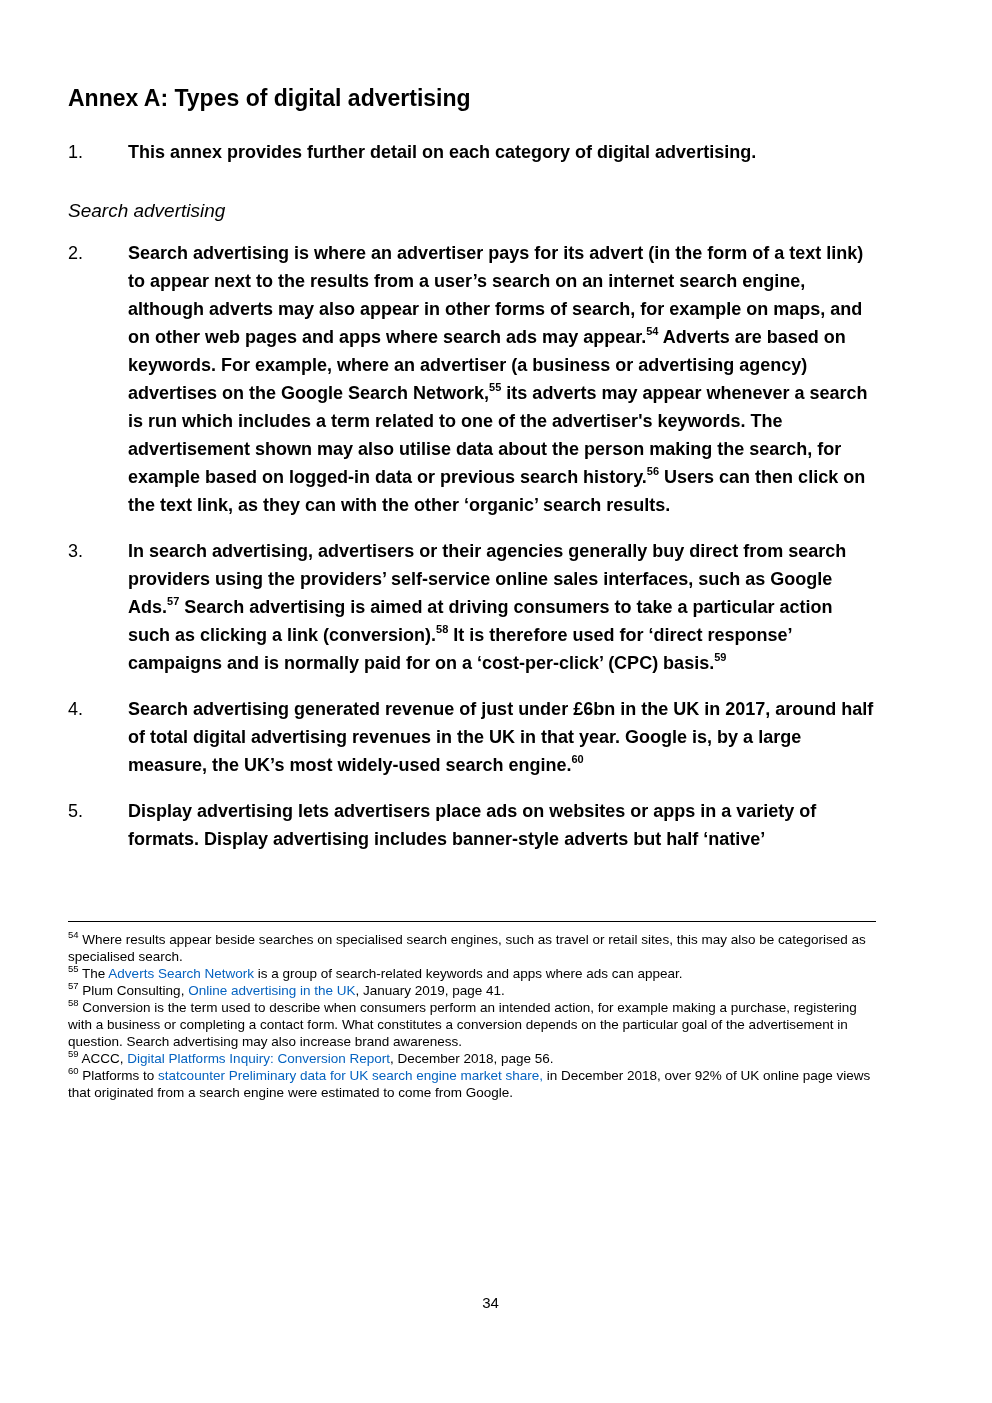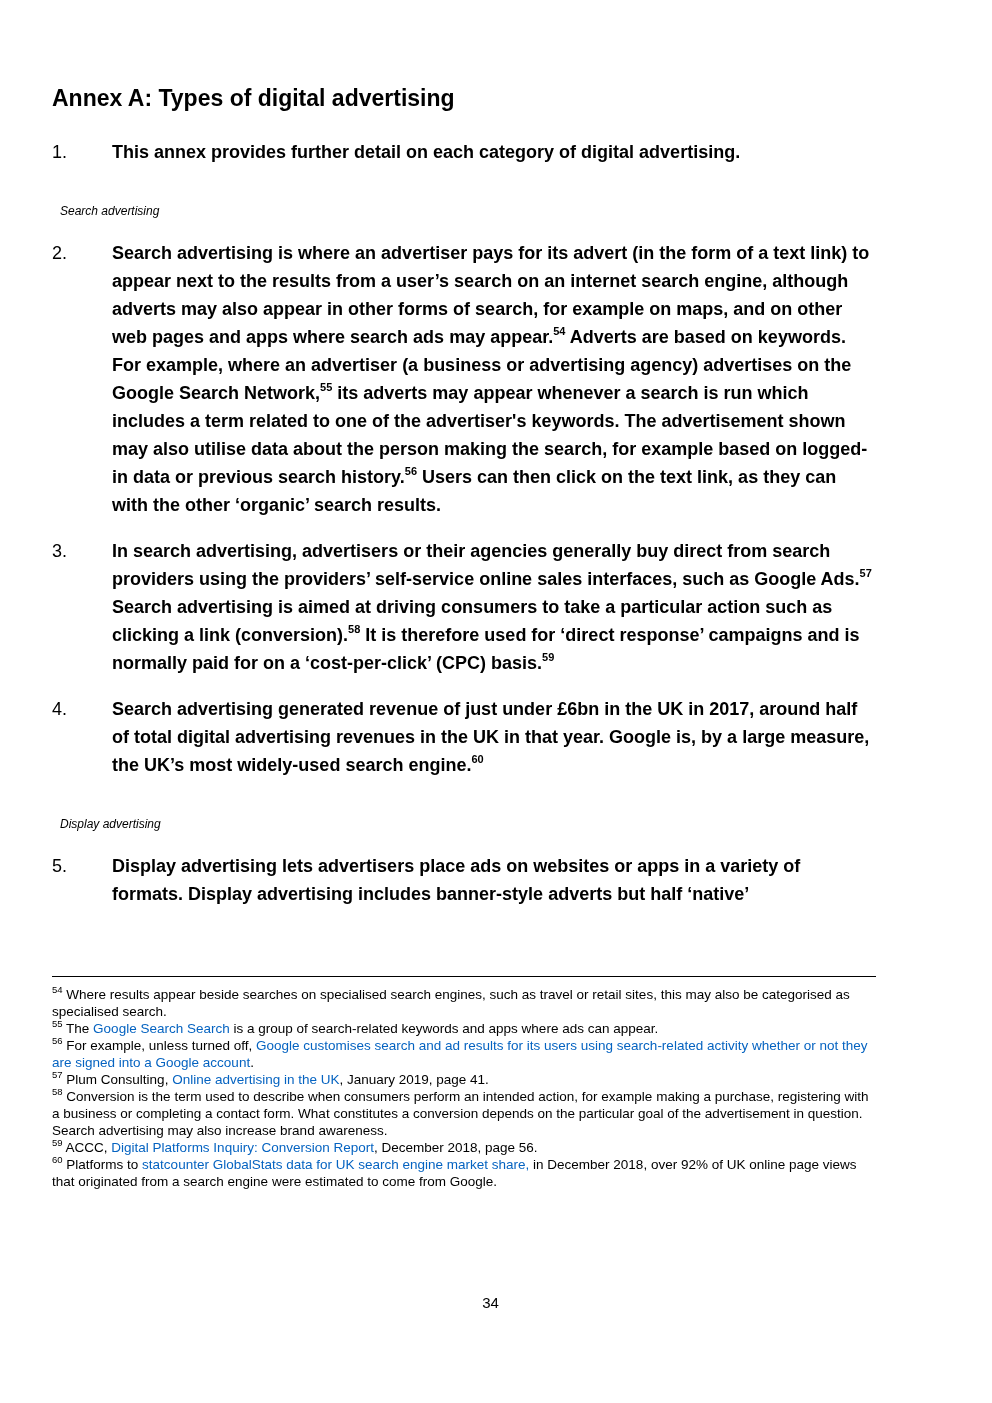--- a/index.html
+++ b/index.html
@@ -9,45 +9,45 @@
     height: 1403px;
     background: #ffffff;
     color: #000000;
     font-family: "Liberation Sans", sans-serif;
     position: relative;
     overflow: hidden;
   }
   .page {
     position: absolute;
     inset: 0;
-    padding: 84px 116px 0 52px;
+    padding: 84px 116px 0 68px;
   }
   .title {
     font-size: 23px;
     font-weight: 700;
     line-height: 28px;
     margin: 0 0 26px 0;
   }
   .para {
     display: flex;
     font-size: 18px;
     line-height: 28px;
     margin: 0 0 18px 0;
   }
   .para-num {
     flex: 0 0 60px;
     width: 60px;
   }
   .para-text { flex: 1; font-weight: bold; }
   .section-heading {
-    font-size: 12px;
+    font-size: 19px;
     font-style: italic;
     font-weight: 400;
     line-height: 28px;
-    margin: 31px 0 14px 8px;
+    margin: 31px 0 14px 0;
   }
   sup.fn-ref {
     font-size: 11px;
     line-height: 0;
     position: relative;
     top: -1px;
     vertical-align: super;
   }
   a.doc-link {
     color: var(--link-color, #0563c1);
@@ -101,40 +101,38 @@
   <div class="para">
     <span class="para-num">3.</span>
     <span class="para-text"><span>In search advertising, advertisers or their agencies generally buy direct from search providers using the providers’ self-service online sales interfaces, such as Google Ads.</span><sup class="fn-ref">57</sup><span> Search advertising is aimed at driving consumers to take a particular action such as clicking a link (conversion).</span><sup class="fn-ref">58</sup><span> It is therefore used for ‘direct response’ campaigns and is normally paid for on a ‘cost-per-click’ (CPC) basis.</span><sup class="fn-ref">59</sup></span>
   </div>
 
   <div class="para">
     <span class="para-num">4.</span>
     <span class="para-text"><span>Search advertising generated revenue of just under £6bn in the UK in 2017, around half of total digital advertising revenues in the UK in that year. Google is, by a large measure, the UK’s most widely-used search engine.</span><sup class="fn-ref">60</sup></span>
   </div>
 
-  <h2 class="section-heading">Display advertising</h2>
 
   <div class="para">
     <span class="para-num">5.</span>
     <span class="para-text"><span>Display advertising lets advertisers place ads on websites or apps in a variety of formats. Display advertising includes banner-style adverts but half ‘native’</span></span>
   </div>
 
   <div class="footnotes">
     <hr class="fn-rule">
 
     <div class="footnote"><sup class="fn-ref">54</sup><span><span> Where results appear beside searches on specialised search engines, such as travel or retail sites, this may also be categorised as specialised search.</span></span></div>
 
-    <div class="footnote"><sup class="fn-ref">55</sup><span><span> The </span><a class="doc-link">Google Search Search</a><span> is a group of search-related keywords and apps where ads can appear.</span></span></div>
+    <div class="footnote"><sup class="fn-ref">55</sup><span><span> The </span><a class="doc-link">Adverts Search Network</a><span> is a group of search-related keywords and apps where ads can appear.</span></span></div>
 
-    <div class="footnote"><sup class="fn-ref">56</sup><span><span> For example, unless turned off, </span><a class="doc-link">Google customises search and ad results for its users using search-related activity whether or not they are signed into a Google account</a><span>.</span></span></div>
 
     <div class="footnote"><sup class="fn-ref">57</sup><span><span> Plum Consulting, </span><a class="doc-link">Online advertising in the UK</a><span>, January 2019, page 41.</span></span></div>
 
     <div class="footnote"><sup class="fn-ref">58</sup><span><span> Conversion is the term used to describe when consumers perform an intended action, for example making a purchase, registering with a business or completing a contact form. What constitutes a conversion depends on the particular goal of the advertisement in question.  Search advertising may also increase brand awareness.</span></span></div>
 
     <div class="footnote"><sup class="fn-ref">59</sup><span><span> ACCC, </span><a class="doc-link">Digital Platforms Inquiry: Conversion Report</a><span>, December 2018, page 56.</span></span></div>
 
-    <div class="footnote"><sup class="fn-ref">60</sup><span><span> Platforms to </span><a class="doc-link">statcounter GlobalStats data for UK search engine market share,</a><span> in December 2018, over 92% of UK online page views that originated from a search engine were estimated to come from Google.</span></span></div>
+    <div class="footnote"><sup class="fn-ref">60</sup><span><span> Platforms to </span><a class="doc-link">statcounter Preliminary data for UK search engine market share,</a><span> in December 2018, over 92% of UK online page views that originated from a search engine were estimated to come from Google.</span></span></div>
   </div>
 
   <div class="page-number">34</div>
 
 </div>
 
 </body></html>

